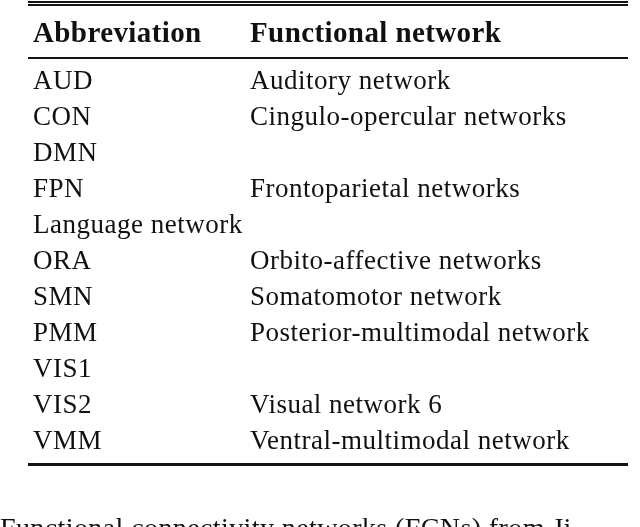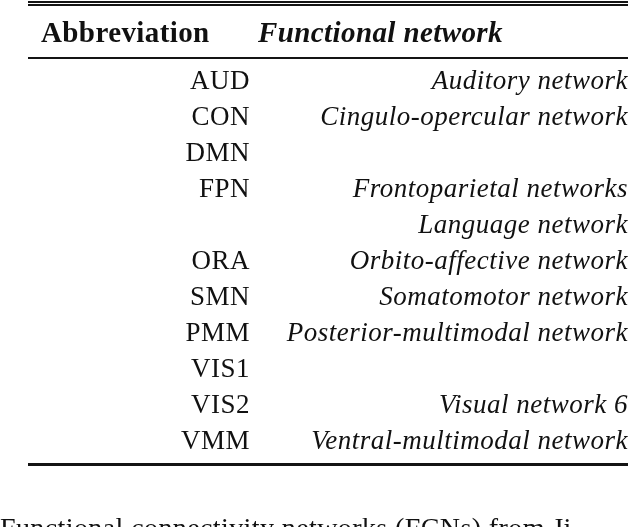--- a/index.html
+++ b/index.html
@@ -30,42 +30,39 @@
   .rule-top-2 { height: 2px; }
   .rule-mid { height: 2px; }
   .rule-bottom { height: 3px; }
   .header-row {
     display: flex;
     align-items: flex-end;
     padding: 10px 0 8px 5px;
     font-weight: bold;
     font-size: 29px;
     letter-spacing: 0.4px;
-    margin-left: 8px;
   }
   .col-abbr {
     width: 217px;
     flex: 0 0 217px;
   }
   .col-net {
     flex: 1 1 auto;
-    font-style: italic;
   }
   .rows {
     padding-top: 3px;
     padding-bottom: 4px;
   }
   .table-row {
     display: flex;
     height: 36.1px;
     align-items: center;
     padding-left: 5px;
     font-size: 27px;
     letter-spacing: 0.5px;
-    text-align: right;
   }
   .caption-line {
     position: absolute;
     left: 0;
     top: 511px;
     width: 700px;
     font-size: 28px;
     line-height: 1.2;
     white-space: nowrap;
     letter-spacing: 0.4px;
@@ -86,35 +83,35 @@
 
   <div class="rule rule-mid"></div>
 
   <div class="rows" id="rows-container">
       <div class="table-row">
         <div class="col-abbr">AUD</div>
         <div class="col-net">Auditory network</div>
       </div>
       <div class="table-row">
         <div class="col-abbr">CON</div>
-        <div class="col-net">Cingulo-opercular network</div>
+        <div class="col-net">Cingulo-opercular networks</div>
       </div>
       <div class="table-row">
         <div class="col-abbr">DMN</div>
       </div>
       <div class="table-row">
         <div class="col-abbr">FPN</div>
         <div class="col-net">Frontoparietal networks</div>
       </div>
       <div class="table-row">
         <div class="col-net">Language network</div>
       </div>
       <div class="table-row">
         <div class="col-abbr">ORA</div>
-        <div class="col-net">Orbito-affective network</div>
+        <div class="col-net">Orbito-affective networks</div>
       </div>
       <div class="table-row">
         <div class="col-abbr">SMN</div>
         <div class="col-net">Somatomotor network</div>
       </div>
       <div class="table-row">
         <div class="col-abbr">PMM</div>
         <div class="col-net">Posterior-multimodal network</div>
       </div>
       <div class="table-row">

